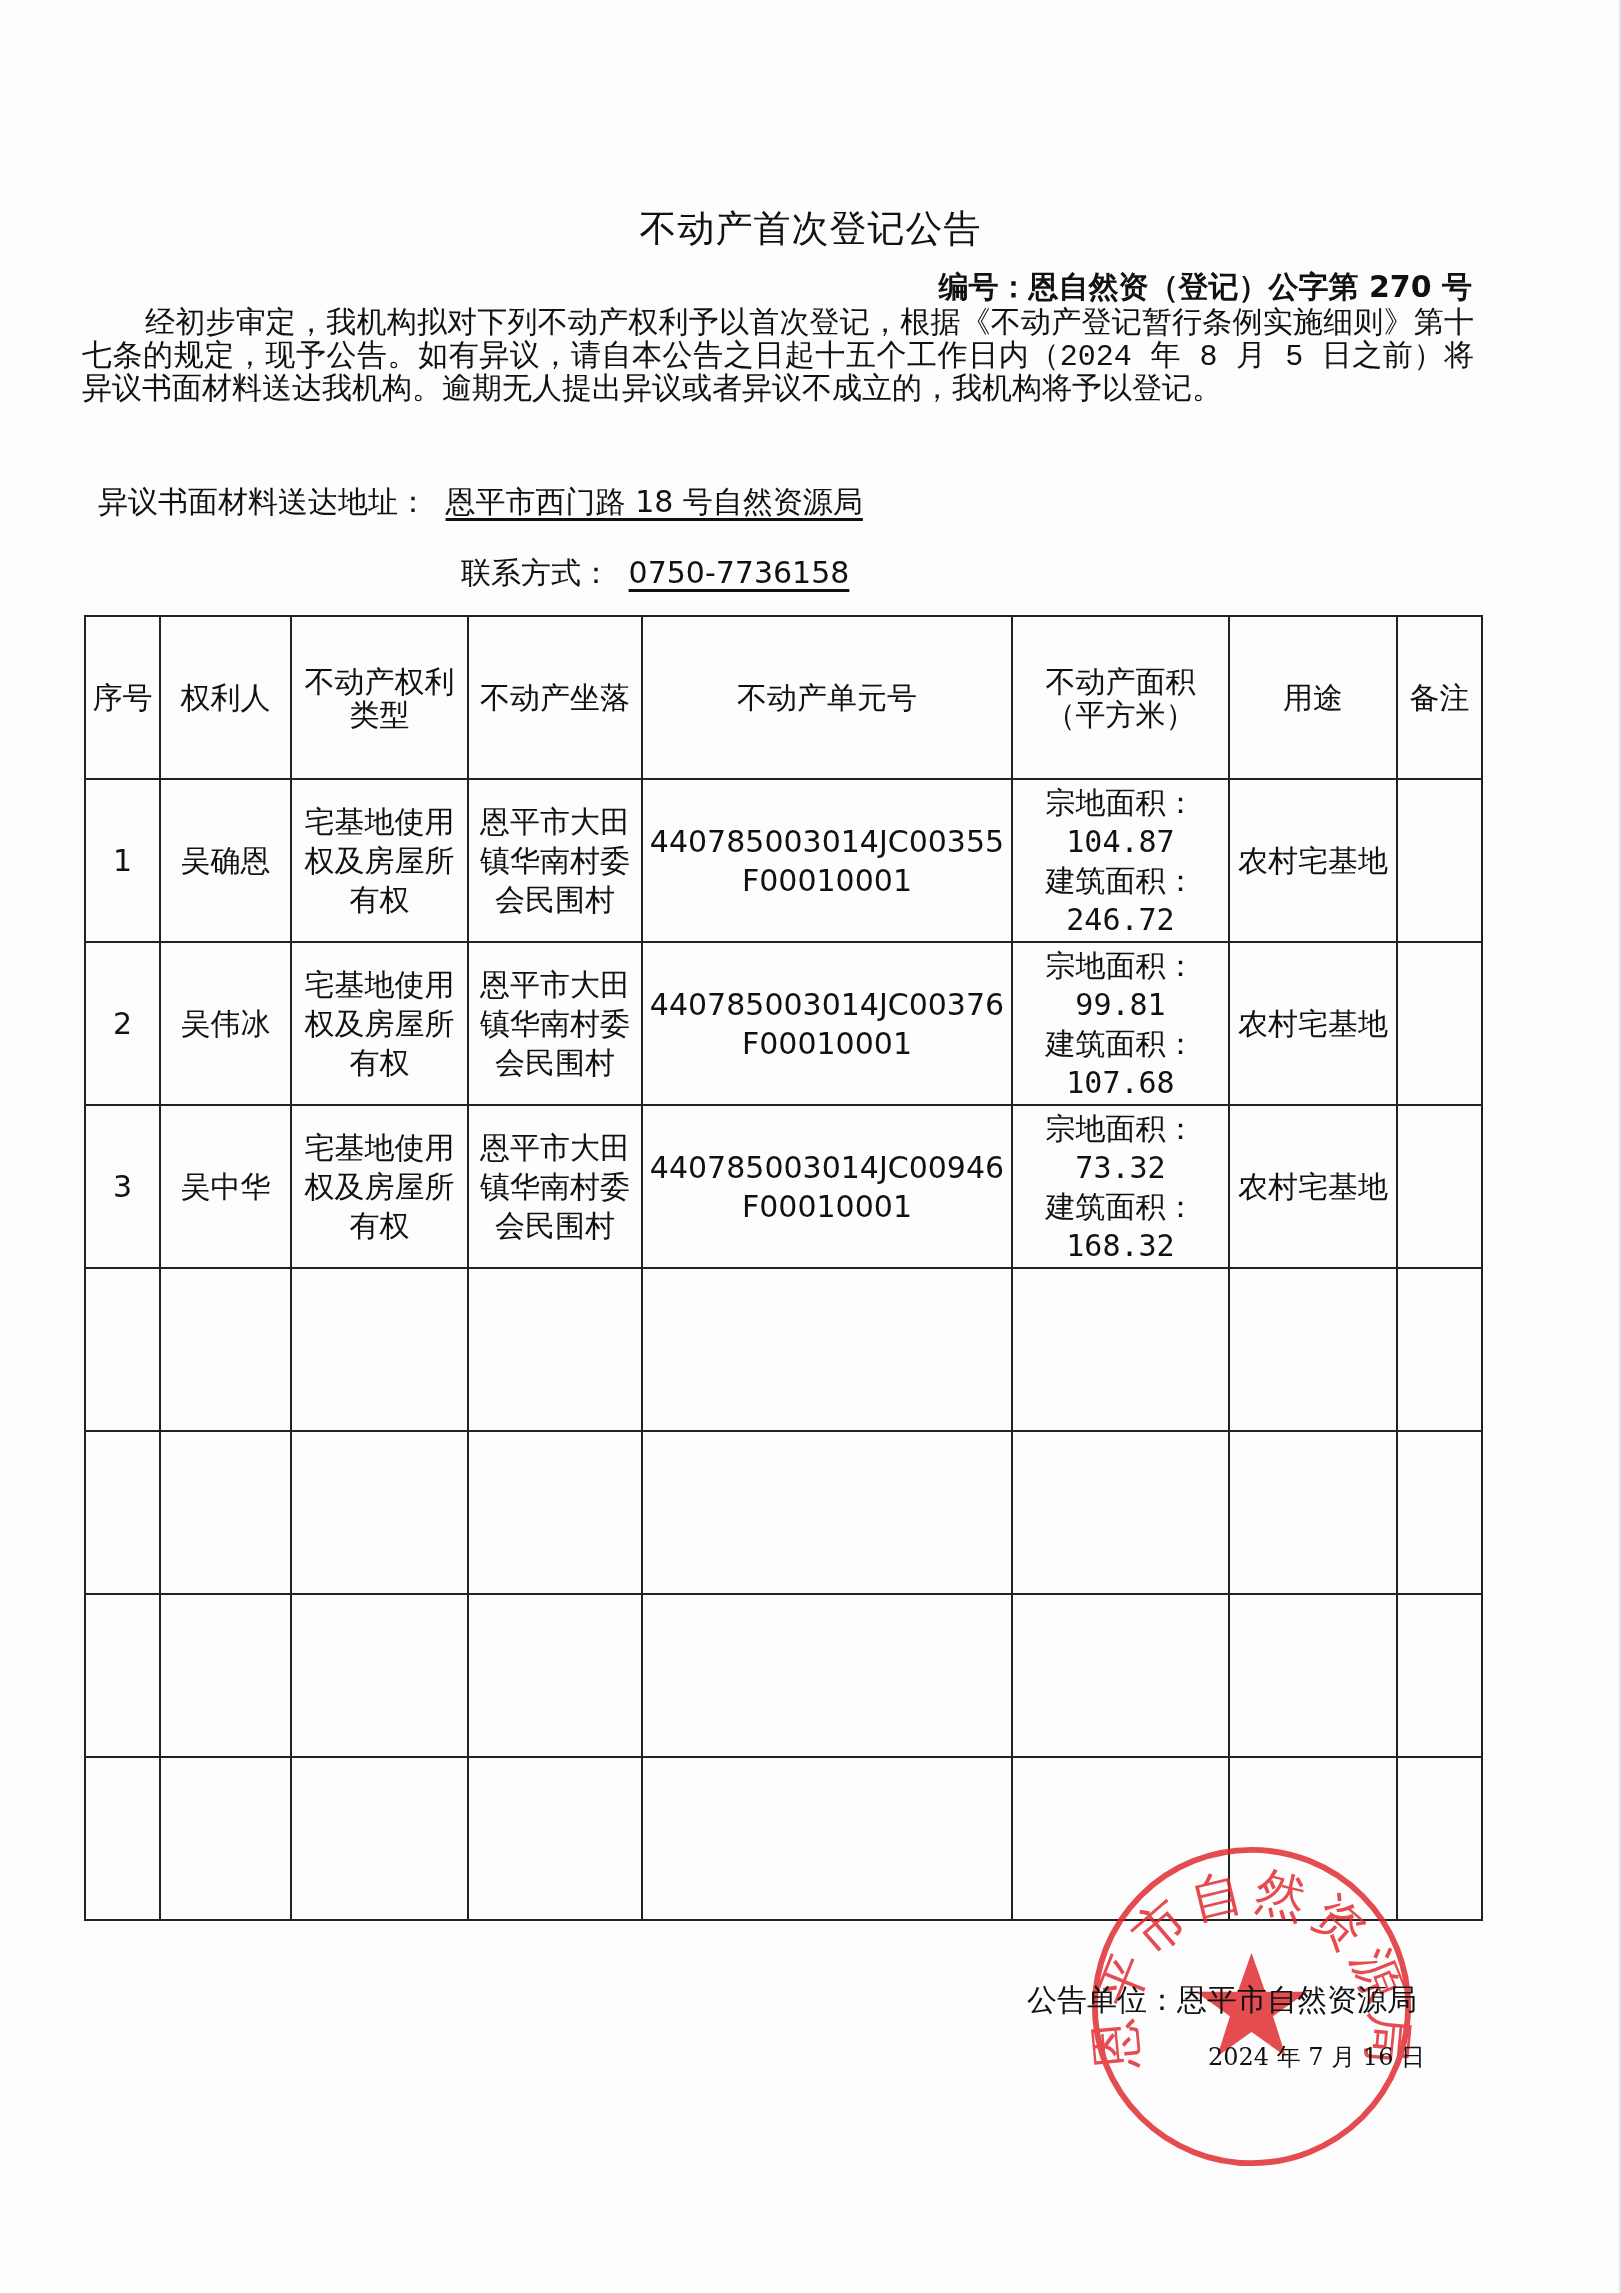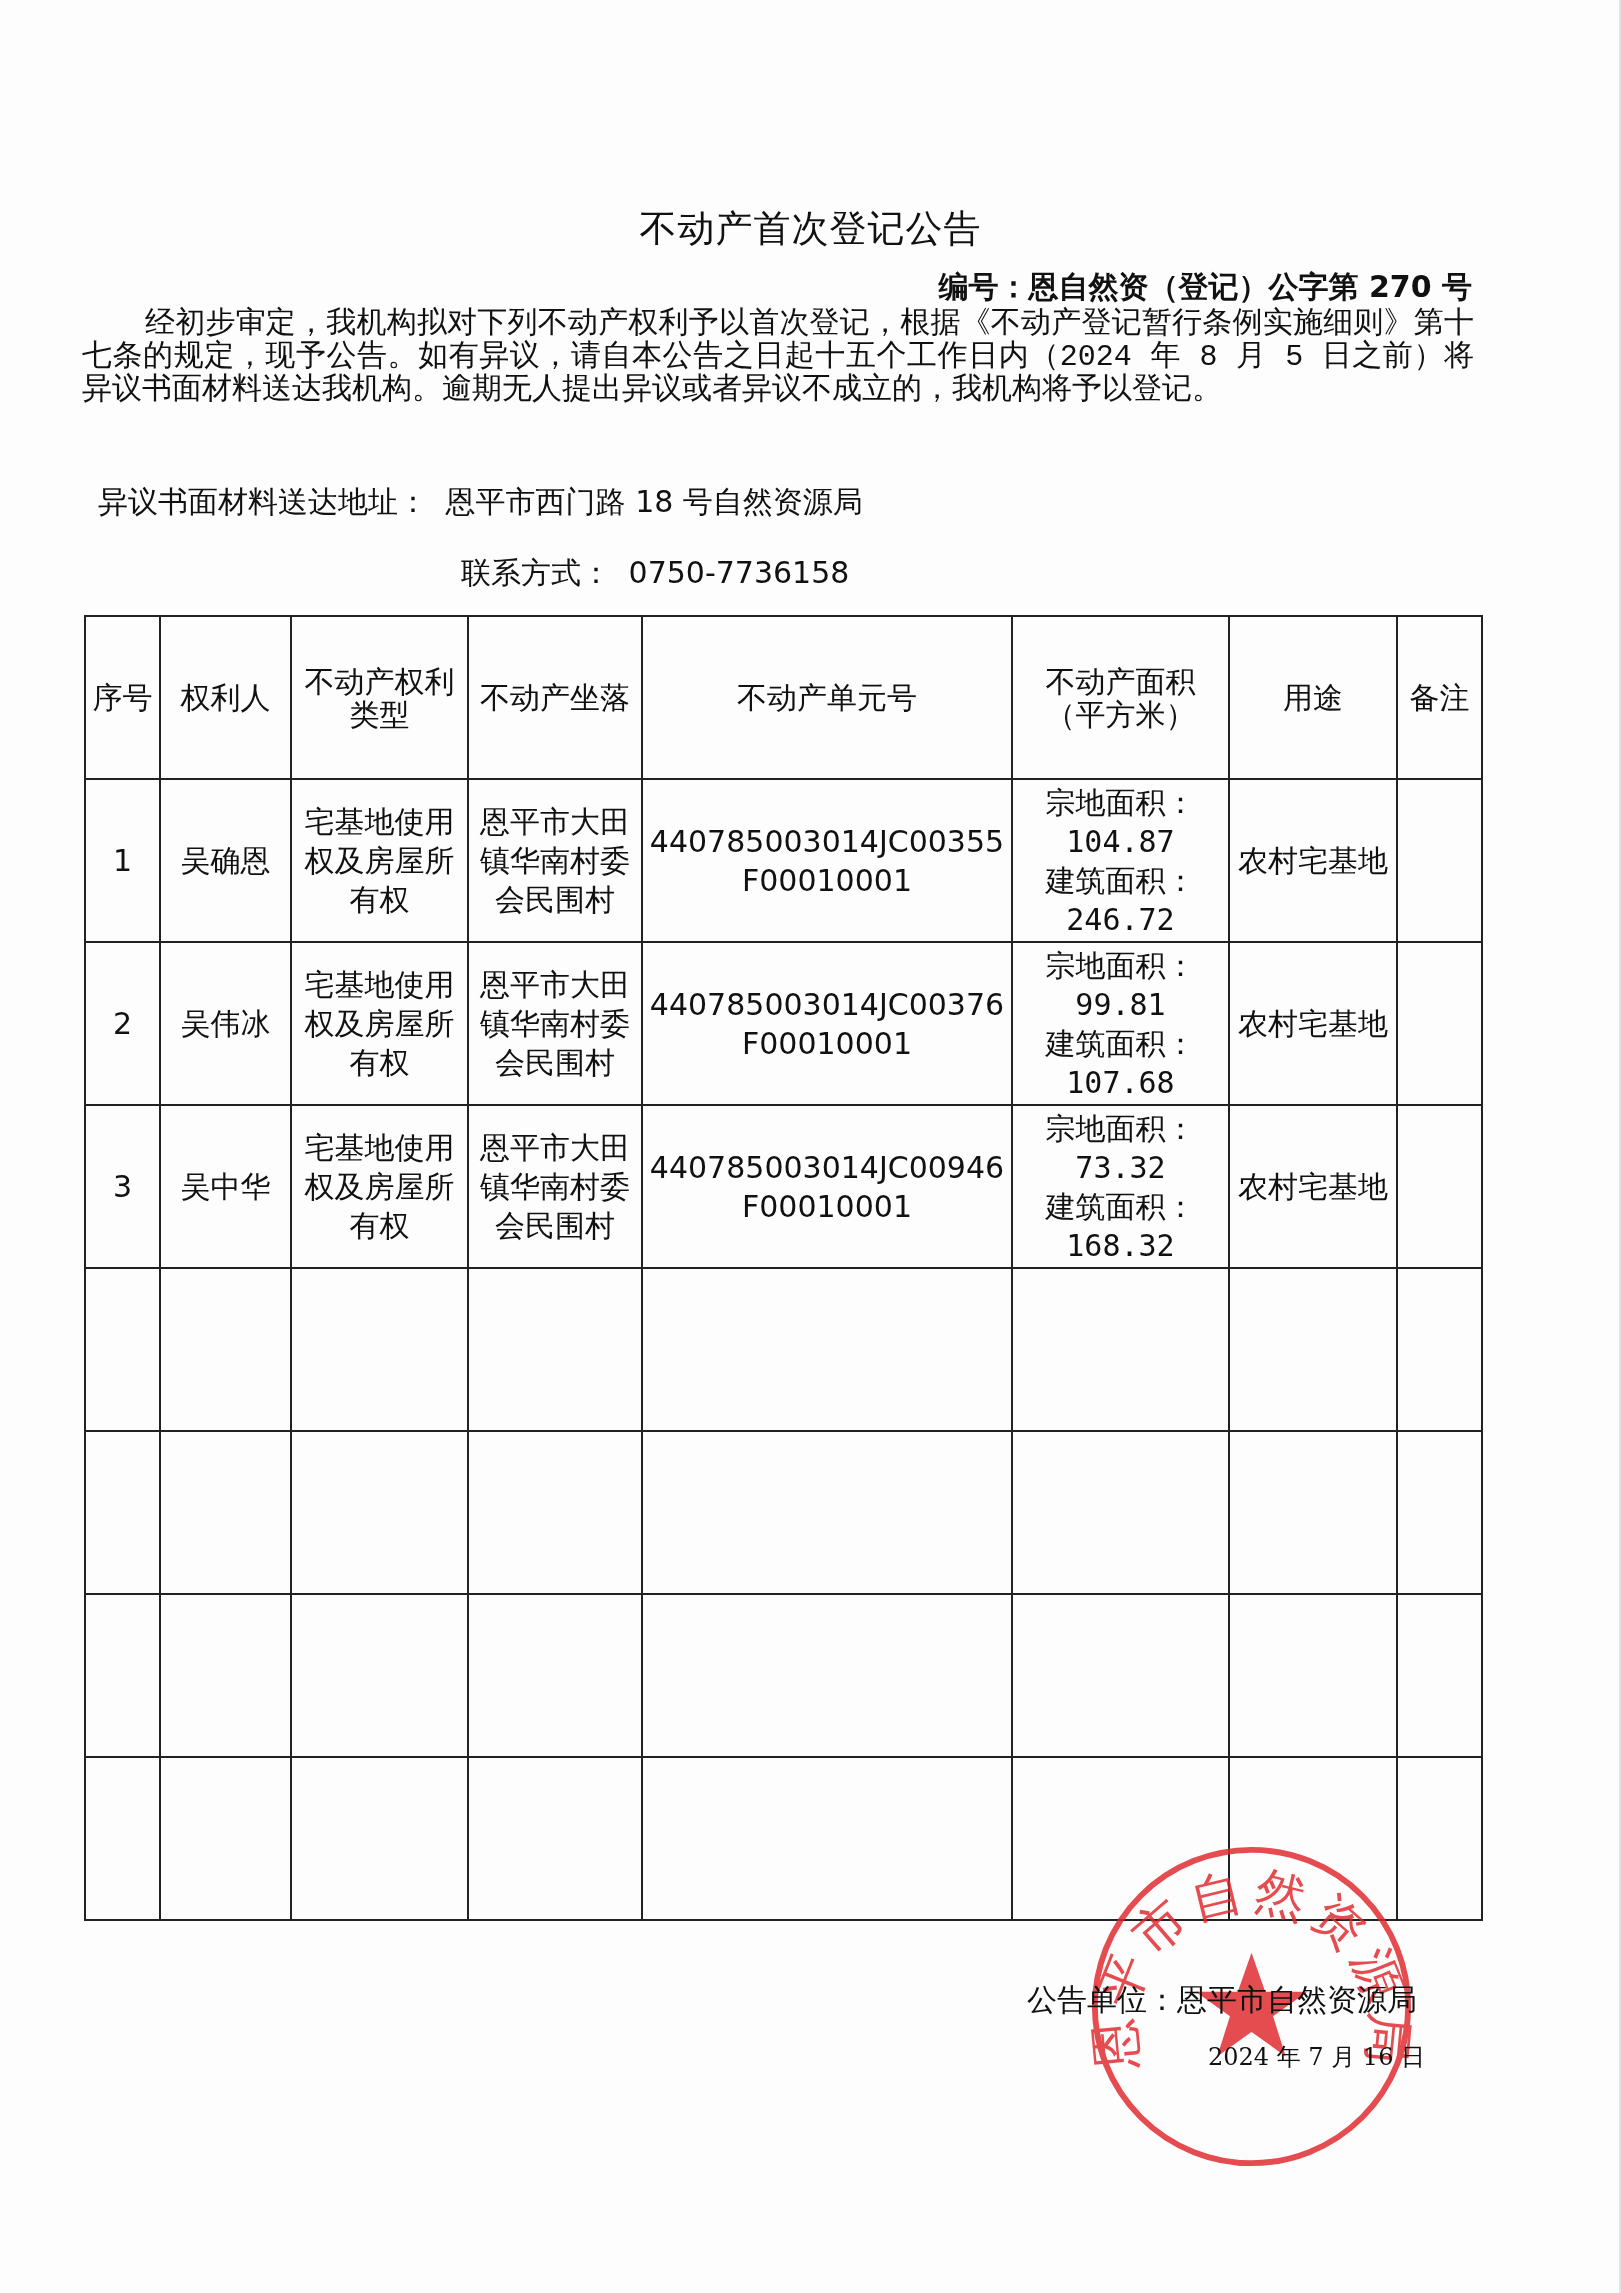--- a/index.html
+++ b/index.html
@@ -26,21 +26,21 @@
     text-align: justify;
   }
   .addr-line {
     position: absolute; left: 98px; top: 482px; font-size: 30px;
     font-family: "DejaVu Sans", sans-serif;
   }
   .contact-line {
     position: absolute; left: 461px; top: 553px; font-size: 30px;
     font-family: "DejaVu Sans", sans-serif;
   }
-  .uline { text-underline-offset: 5.9px; padding: 0 7.8px 0 17.6px; }
+  .uline { text-decoration: underline; text-underline-offset: 5.9px; padding: 0 7.8px 0 17.6px; }
   .contact-line .uline { padding-left: 17.6px; padding-right: 7.8px; }
 
   table.register {
     position: absolute; left: 84px; top: 615px;
     border-collapse: collapse; table-layout: fixed;
     width: 1398px;
   }
   table.register td, table.register th {
     border: 2px solid #222; padding: 0 2px; text-align: center; vertical-align: middle;
     font-weight: normal; font-family: "DejaVu Sans", sans-serif;

